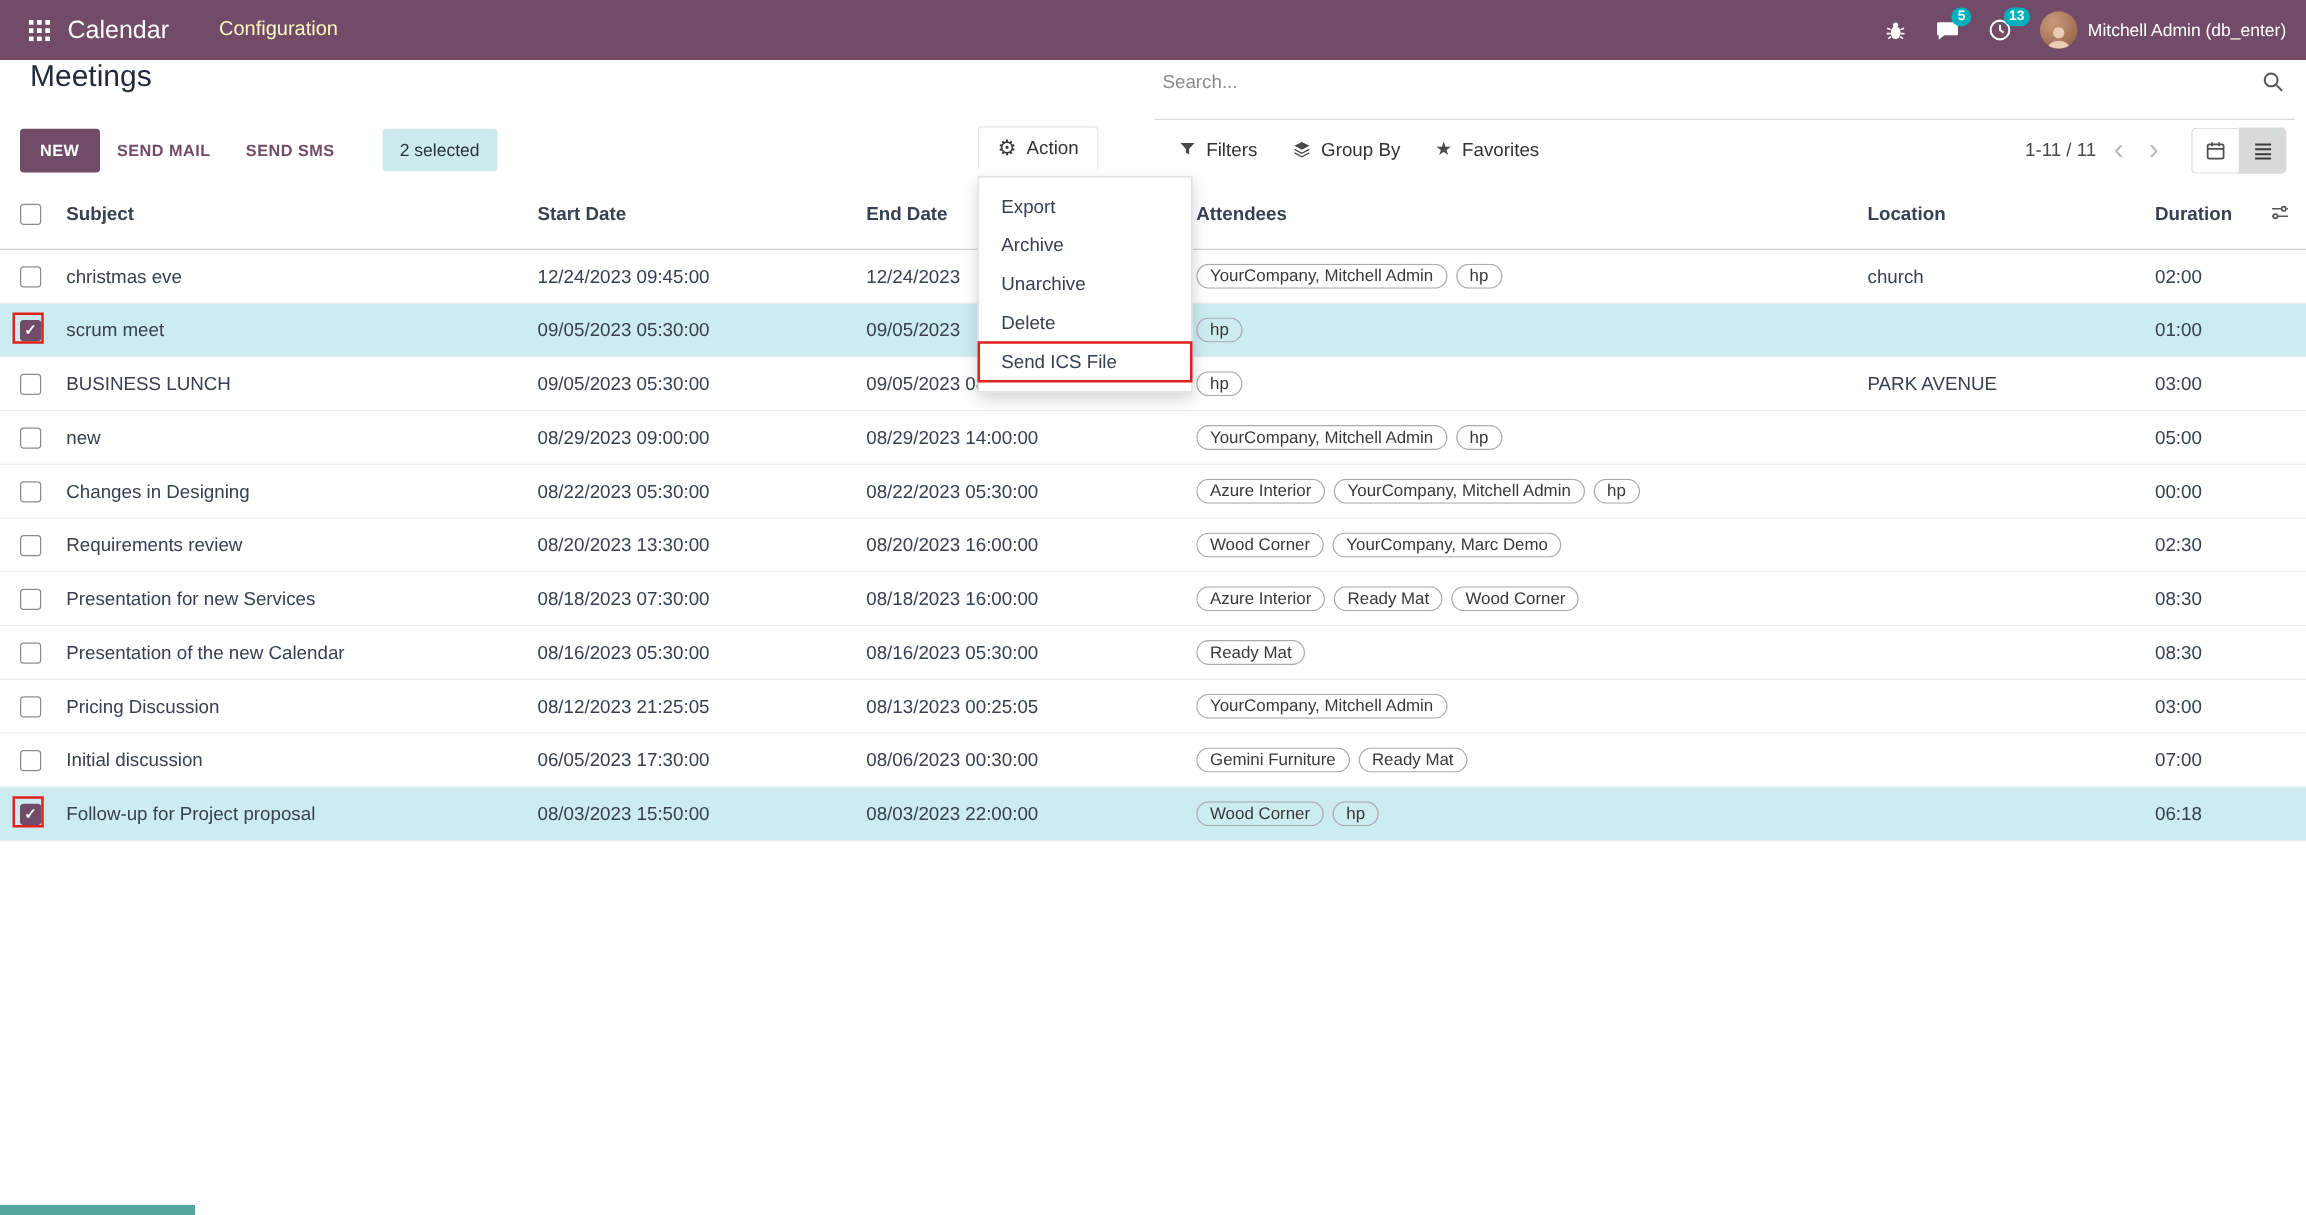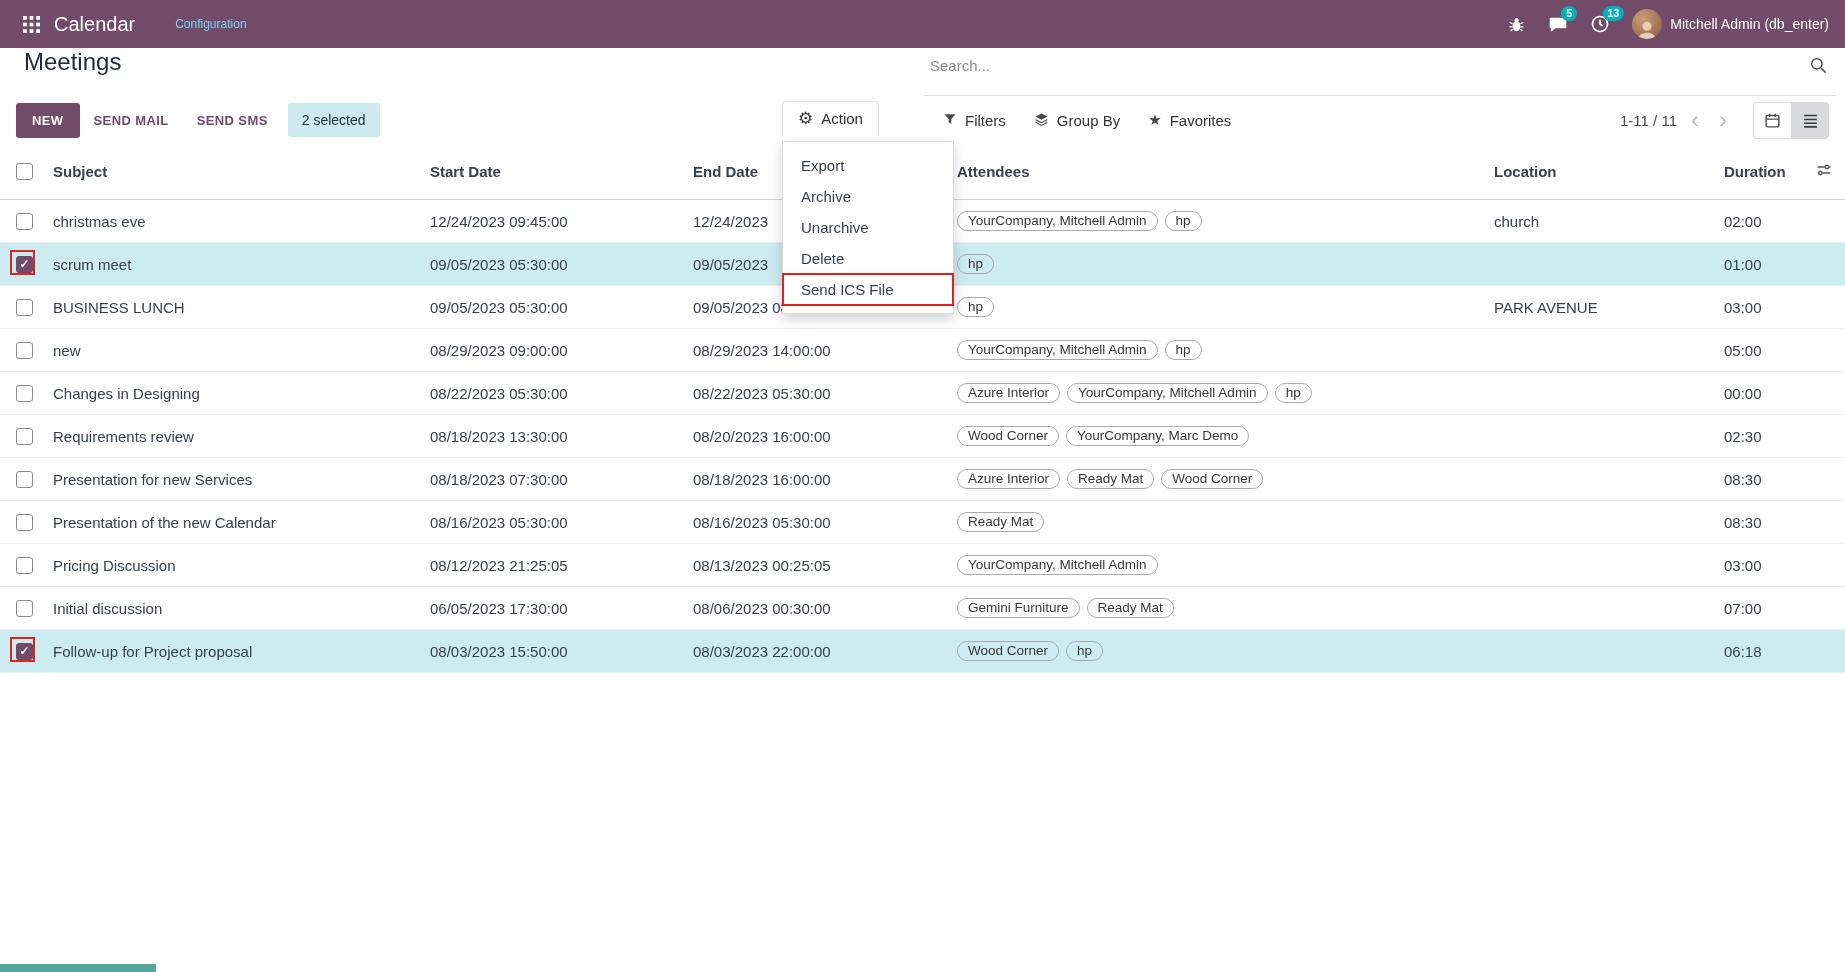--- a/index.html
+++ b/index.html
@@ -3,41 +3,41 @@
 <meta charset="utf-8">
 <style>
   *{box-sizing:border-box;margin:0;padding:0}
   html,body{width:1845px;height:972px}
   body{font-family:"Liberation Sans",sans-serif;background:#fff;position:relative;overflow:hidden}
 
   
   .topbar{height:48px;background:#714B67;display:flex;align-items:center;padding:0 16px;color:#fff}
   .apps-btn{width:30px;height:30px;display:flex;align-items:center;justify-content:center;cursor:pointer}
   .app-name{font-size:20px;font-weight:500;margin-left:8px;cursor:pointer}
-  .top-menu{font-size:12px;margin-left:30px;padding:7px 10px;cursor:pointer;color:#7dd3fc}
+  .top-menu{font-size:16px;margin-left:30px;padding:7px 10px;cursor:pointer;color:#fef9c3}
   .topbar-right{margin-left:auto;display:flex;align-items:center;gap:22px}
   .tb-icon{position:relative;display:flex;align-items:center;cursor:pointer}
   .badge{position:absolute;top:-8px;left:13px;background:#00b0bc;color:#fff;font-size:11px;font-weight:700;line-height:15px;border-radius:8px;padding:0 4px;min-width:16px;text-align:center}
   .avatar{width:30px;height:30px;border-radius:50%;background:radial-gradient(circle at 35% 30%,#c99c78,#8a5a41);overflow:hidden;display:flex;align-items:flex-end;justify-content:center}
   .user-wrap{display:flex;align-items:center;gap:8px;cursor:pointer}
   .user-name{font-size:14px}
 
   
   .row-a{height:48px;display:flex;padding:0 9px 0 24px}
   .page-title{font-size:24px;font-weight:500;color:#1f2937}
   .search{margin-left:auto;width:912px;position:relative;border-bottom:1px solid #d9d9d9}
   .search input{width:100%;border:none;outline:none;font-size:15px;padding:9px 38px 9px 6px;color:#374151;background:transparent}
   .search input::placeholder{color:#8b8b8b}
   .search .mag{position:absolute;right:8px;top:8px;cursor:pointer}
 
   
   .row-b{height:48px;position:relative;display:flex;align-items:center;padding:0 21px 0 16px}
   .btn-new{background:#714B67;color:#fff;border:none;font-size:13px;font-weight:700;letter-spacing:.4px;padding:10px 16px;border-radius:3px;cursor:pointer;font-family:inherit}
   .btn-link{color:#714B67;background:none;border:none;font-size:13px;font-weight:700;letter-spacing:.4px;padding:10px 14px;cursor:pointer;font-family:inherit}
-  .sel-badge{background:#cdeaee;color:#27333b;font-size:14px;padding:9px 14px;border-radius:3px;margin-left:6px}
+  .sel-badge{background:#cdeaee;color:#27333b;font-size:14px;padding:9px 14px;border-radius:3px;margin-left:24px}
   .action-btn{position:absolute;left:782px;top:5px;display:flex;align-items:center;gap:8px;font-size:15px;color:#333;background:#fff;border:1px solid #e2e2e6;border-bottom-color:#fff;padding:8px 15px;border-radius:4px 4px 0 0;cursor:pointer;z-index:60}
   .gear-glyph{font-size:17px;line-height:1;color:#3c3c3c}
   .facets{position:absolute;left:935px;display:flex;align-items:center;gap:12px}
   .facet-btn{display:flex;gap:8px;font-size:15px;color:#333;background:none;border:none;padding:8px 8px;cursor:pointer;font-family:inherit}
   .star-glyph{font-size:15px;color:#49484a;line-height:1}
   .pager{position:absolute;right:112px;display:flex;align-items:center;gap:8px;font-size:15px;color:#4a4a4a}
   .chev{color:#b8bbc0;font-size:24px;line-height:1;padding:0 6px;cursor:pointer;user-select:none}
   .switcher{position:absolute;right:16px;display:flex}
   .sw-btn{width:38px;height:37px;border:1px solid #d8dadd;background:#fff;display:flex;align-items:center;justify-content:center;cursor:pointer}
   .sw-btn:first-child{border-radius:4px 0 0 4px;border-right:none}
@@ -320,21 +320,21 @@
   </div>
 
   <div class="trow">
     <div class="c-cb">
       <span class="cb-wrap">
         <span class="cb"></span>
 
       </span>
     </div>
     <div class="c-subject">Requirements review</div>
-    <div class="c-start">08/18/2023 13:30:00</div>
+    <div class="c-start">08/20/2023 13:30:00</div>
     <div class="c-end">08/20/2023 16:00:00</div>
     <div class="c-att">
           <span class="tag">Wood Corner</span>
           <span class="tag">YourCompany, Marc Demo</span>
         </div>
     <div class="c-loc"></div>
     <div class="c-dur">02:30</div>
     <div class="c-gear"></div>
   </div>
 

